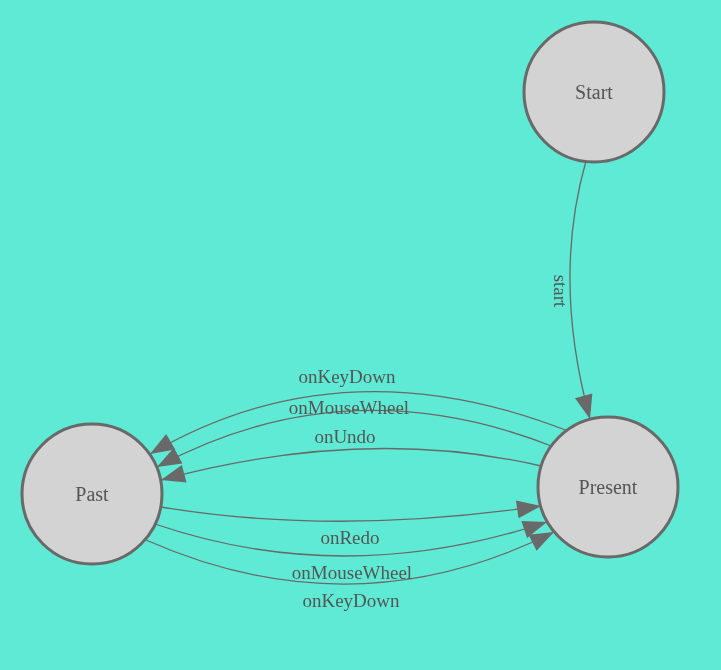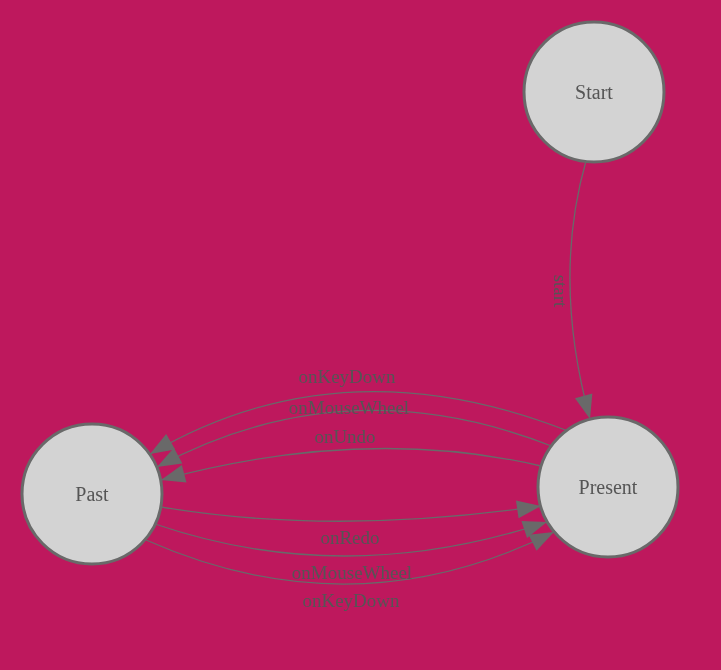--- a/index.html
+++ b/index.html
@@ -4,21 +4,21 @@
 <style>
   html, body {
     margin: 0;
     padding: 0;
     background: #ffffff;
   }
   .diagram-canvas {
     width: 721px;
     height: 670px;
     position: relative;
-    background: #be185d;
+    background: #5eead4;
     font-family: "Liberation Serif", "DejaVu Serif", serif;
   }
   svg { display: block; }
   .node-circle {
     fill: #d3d3d3;
     stroke: #696969;
     stroke-width: 3px;
   }
   .edge-path {
     fill: none;

